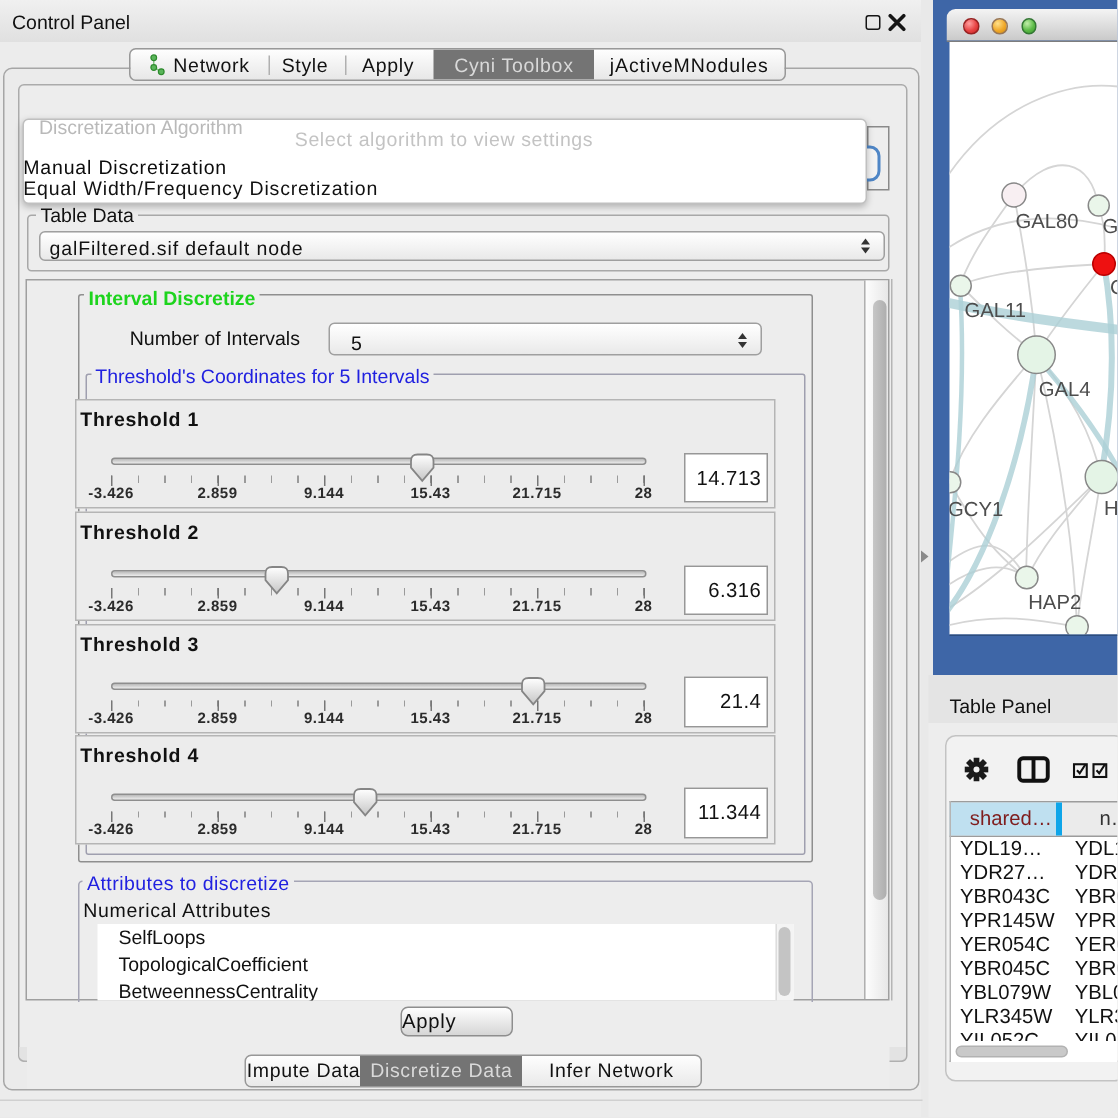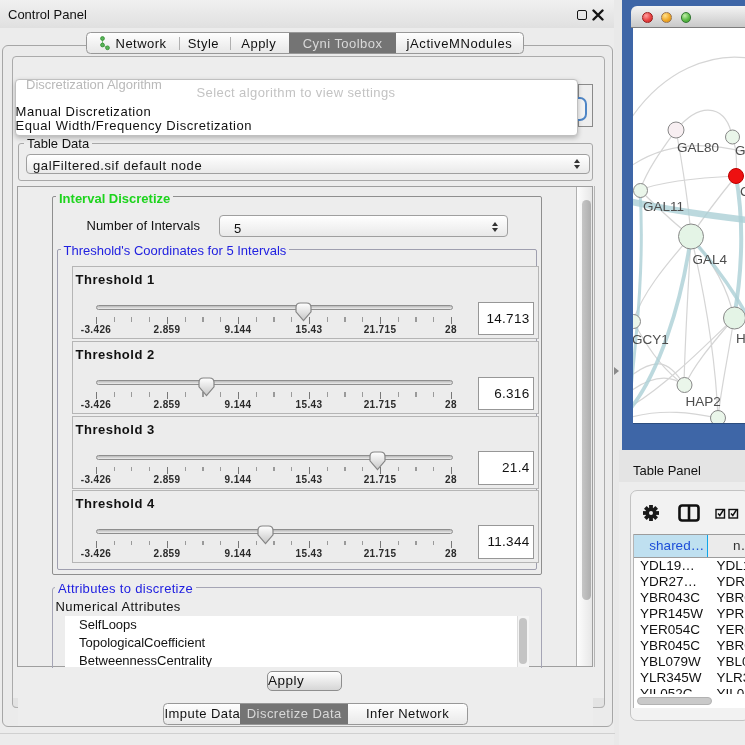--- a/index.html
+++ b/index.html
@@ -1,20 +1,20 @@
 <!DOCTYPE html>
 <html><head><meta charset="utf-8"><style>
 *{margin:0;padding:0;box-sizing:border-box}
 html,body{width:745px;height:745px}
 body{position:relative;font-family:"Liberation Sans",sans-serif;background:#e7e7e7;overflow:hidden}
 .abs{position:absolute}
 .b{font-weight:normal}
 .tl{position:absolute;transform:translateX(-50%);font-size:10px;font-weight:bold;color:#2b2b2b;white-space:nowrap;letter-spacing:0.35px}
 .mt{position:absolute;width:1px;height:7px;background:#777}
-.row{position:absolute;left:72px;width:467px;height:73px;border:1px solid #b5b5b5;background:#ececec}
+.row{position:absolute;left:50px;width:467px;height:73px;border:1px solid #b5b5b5;background:#ececec}
 .rlab{position:absolute;left:2.5px;top:5px;font-size:13px;font-weight:bold;color:#111;letter-spacing:0.5px}
 .track{position:absolute;left:22.5px;top:38px;width:357px;height:5px;border:1px solid #8e8e8e;border-radius:3px;background:linear-gradient(#b9b9b9,#ededed)}
 .ticks{position:absolute;left:22.5px;top:50px;width:358px;height:4.5px;background:repeating-linear-gradient(90deg,#9a9a9a 0 1px,transparent 1px 17.75px)}
 .vbox{position:absolute;left:405px;top:34.5px;width:55.5px;height:33.5px;background:#fff;border:1px solid #979797;font-size:13.5px;color:#111;text-align:right;padding-right:3px;line-height:32px;letter-spacing:0.3px}
 .combo{position:absolute;border:1px solid #9f9f9f;border-radius:4px;background:linear-gradient(#ffffff,#e9e9e9);font-size:13px;color:#111}
 .spin{position:absolute;right:9px}
 .spin div{width:0;height:0;border-left:3.5px solid transparent;border-right:3.5px solid transparent}
 .su{border-bottom:4.5px solid #333;margin-bottom:2px}
 .sd{border-top:4.5px solid #333}
 .gt{position:absolute;font-size:12.5px;font-weight:bold;background:#ededed;padding:0 3px;white-space:nowrap}
@@ -301,21 +301,21 @@
 <svg class="abs" style="left:714.5px;top:508px" width="11" height="11" viewBox="0 0 11 11">
   <rect x="1" y="1.5" width="8.5" height="8.5" fill="none" stroke="#111" stroke-width="1.4"></rect>
   <path d="M3 5.5 L4.8 7.5 L8.7 1.5" stroke="#111" stroke-width="1.4" fill="none"></path>
 </svg>
 <svg class="abs" style="left:728px;top:508px" width="11" height="11" viewBox="0 0 11 11">
   <rect x="1" y="1.5" width="8.5" height="8.5" fill="none" stroke="#111" stroke-width="1.4"></rect>
   <path d="M3 5.5 L4.8 7.5 L8.7 1.5" stroke="#111" stroke-width="1.4" fill="none"></path>
 </svg>
 
 <div class="abs" style="left:632.5px;top:534px;width:112.5px;height:23.5px;border-top:1px solid #9c9c9c;border-bottom:1px solid #9c9c9c;background:#ebebeb">
-  <div class="abs" style="left:0;top:0;width:75.5px;height:100%;background:#bfe0f0;border-right:1px solid #0ea5e9;font-size:13.5px;color:#1d4ed8;text-align:center;text-indent:14px;line-height:22px">shared…</div>
+  <div class="abs" style="left:0;top:0;width:75.5px;height:100%;background:#bfe0f0;border-right:4px solid #0ea5e9;font-size:13.5px;color:#7f1d1d;text-align:left;text-indent:14px;line-height:22px">shared…</div>
   <div class="abs" style="left:76px;top:0;width:70px;height:100%;font-size:13.5px;color:#333;text-align:center;line-height:22px">n…</div>
 </div>
 <div class="abs" style="left:632.5px;top:557.5px;width:112.5px;height:150px;background:#fff;overflow:hidden;border-bottom:1px solid #9a9a9a;font-size:13.5px;color:#111;line-height:16px">
   <div style="position:absolute;left:7.5px;top:0">YDL19…<br>YDR27…<br>YBR043C<br>YPR145W<br>YER054C<br>YBR045C<br>YBL079W<br>YLR345W<br>YIL052C</div>
   <div style="position:absolute;left:84px;top:0">YDL1<br>YDR2<br>YBR0<br>YPR1<br>YER0<br>YBR0<br>YBL0<br>YLR3<br>YIL0</div>
 </div>
 <div class="abs" style="left:632.5px;top:534px;width:1px;height:173.5px;background:#b5b5b5"></div>
 <div class="abs" style="left:633.5px;top:693.5px;width:111.5px;height:14px;background:#fff"></div>
 <div class="abs" style="left:636.5px;top:696.8px;width:75.5px;height:7.9px;border-radius:4px;background:#c9c9c9;border:1px solid #b2b2b2"></div>
 

